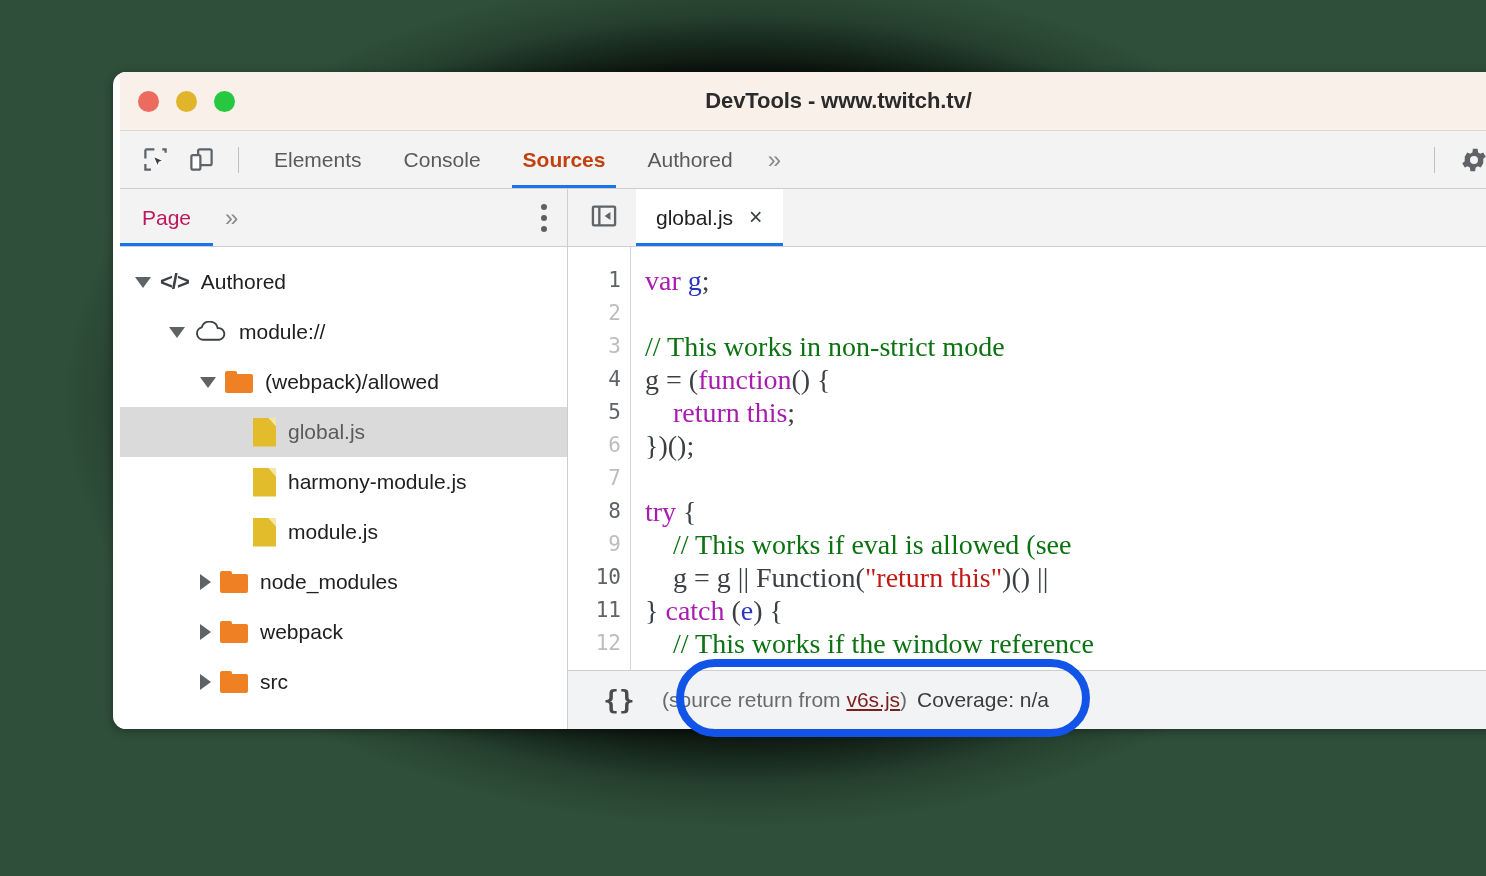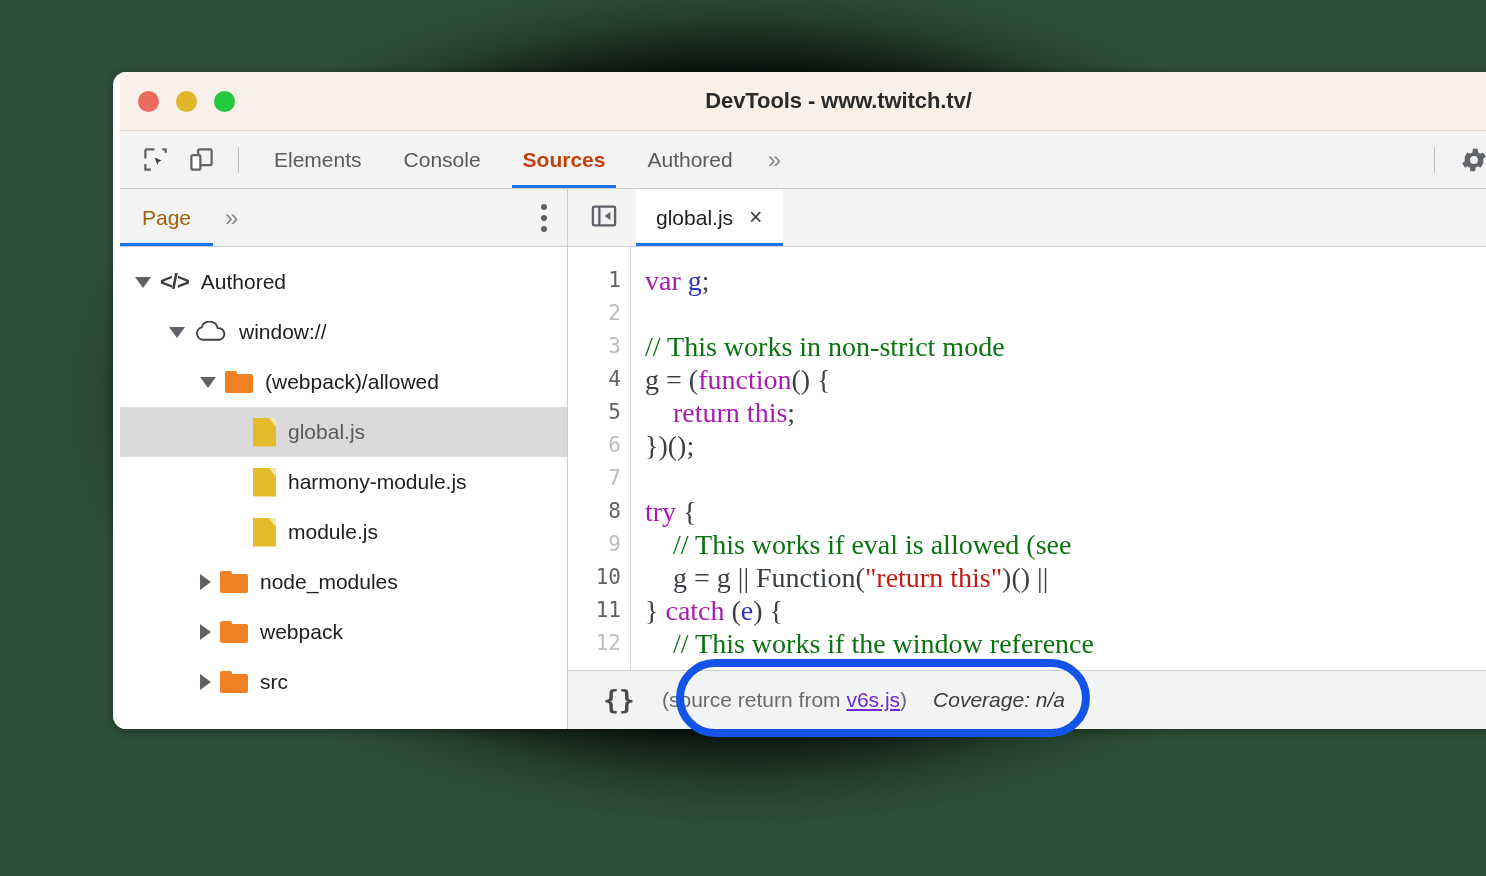--- a/index.html
+++ b/index.html
@@ -68,21 +68,21 @@
   
   .body-split { display:flex; height:540px; }
   
   .sidebar { width:448px; border-right:1px solid #cdcdcd; background:#fff; display:flex; flex-direction:column; }
   .side-tabbar {
     height:58px; background:#f3f3f3; display:flex; align-items:center;
     border-bottom:1px solid #cdcdcd; position:relative;
   }
   .stab {
     height:100%; display:flex; align-items:center; padding:0 22px;
-    font-size:21px; color:#a16207; position:relative;
+    font-size:21px; color:#be185d; position:relative;
   }
   .stab.active::after {
     content:""; position:absolute; left:0; right:0; bottom:0; height:3px; background:#1a73e8;
   }
   .stab.more { font-size:24px; color:#8a8a8a; letter-spacing:-3px; padding:0 12px; }
   .side-menu { margin-left:auto; margin-right:20px; }
   .tree { padding-top:10px; font-size:21px; color:#202020; overflow:hidden; flex:1; }
   .trow { display:flex; align-items:center; height:50px; white-space:nowrap; }
   .trow.selected { background:#dadada; }
   .tri { width:0; height:0; margin-right:9px; flex:none; }
@@ -149,22 +149,22 @@
     display:flex; align-items:center; position:relative;
   }
   .pretty {
     margin-left:18px; width:66px; text-align:center;
     font-family:"DejaVu Sans Mono", monospace; font-size:26px;
     font-weight:bold; color:#4a4a4a;
   }
   .srcmap {
     font-size:21px; color:#6a6a6a; margin-left:10px; white-space:nowrap;
   }
-  .srcmap a { color:#6d28d9; text-decoration:underline; }
-  .coverage { font-size:21px; color:#3c3c3c; margin-left:26px; white-space:nowrap;font-style:italic; }
+  .srcmap a { color:#7f1d1d; text-decoration:underline; }
+  .coverage { font-size:21px; color:#3c3c3c; margin-left:10px; white-space:nowrap; }
   .drawer-btn { margin-left:auto; margin-right:24px; display:flex; }
   
   .annot {
     position:absolute; left:676px; top:659px;
     width:414px; height:78px;
     border:8px solid #1354e8; border-radius:40px;
     pointer-events:none; z-index:50;
   }
 </style>
 </head>
@@ -242,21 +242,21 @@
             <span class="tlabel">Authored</span>
           </div>
 
           <div class="trow" style="padding-left:49px">
             <span class="tri down"></span>
             <span class="ico">
               <svg width="33" height="22" viewBox="0 0 34 22">
                 <path d="M26 19H9.5A6.5 6.5 0 018 6.2 8.5 8.5 0 0124.4 7 5.9 5.9 0 0126 19z" fill="none" stroke="#3c4043" stroke-width="1.9"></path>
               </svg>
             </span>
-            <span class="tlabel">window://</span>
+            <span class="tlabel">module://</span>
           </div>
 
           <div class="trow" style="padding-left:80px">
             <span class="tri down"></span>
             <span class="ico folder"></span>
             <span class="tlabel">(webpack)/allowed</span>
           </div>
 
           <div class="trow selected" style="padding-left:133px">
             <span class="ico jsfile"></span>

